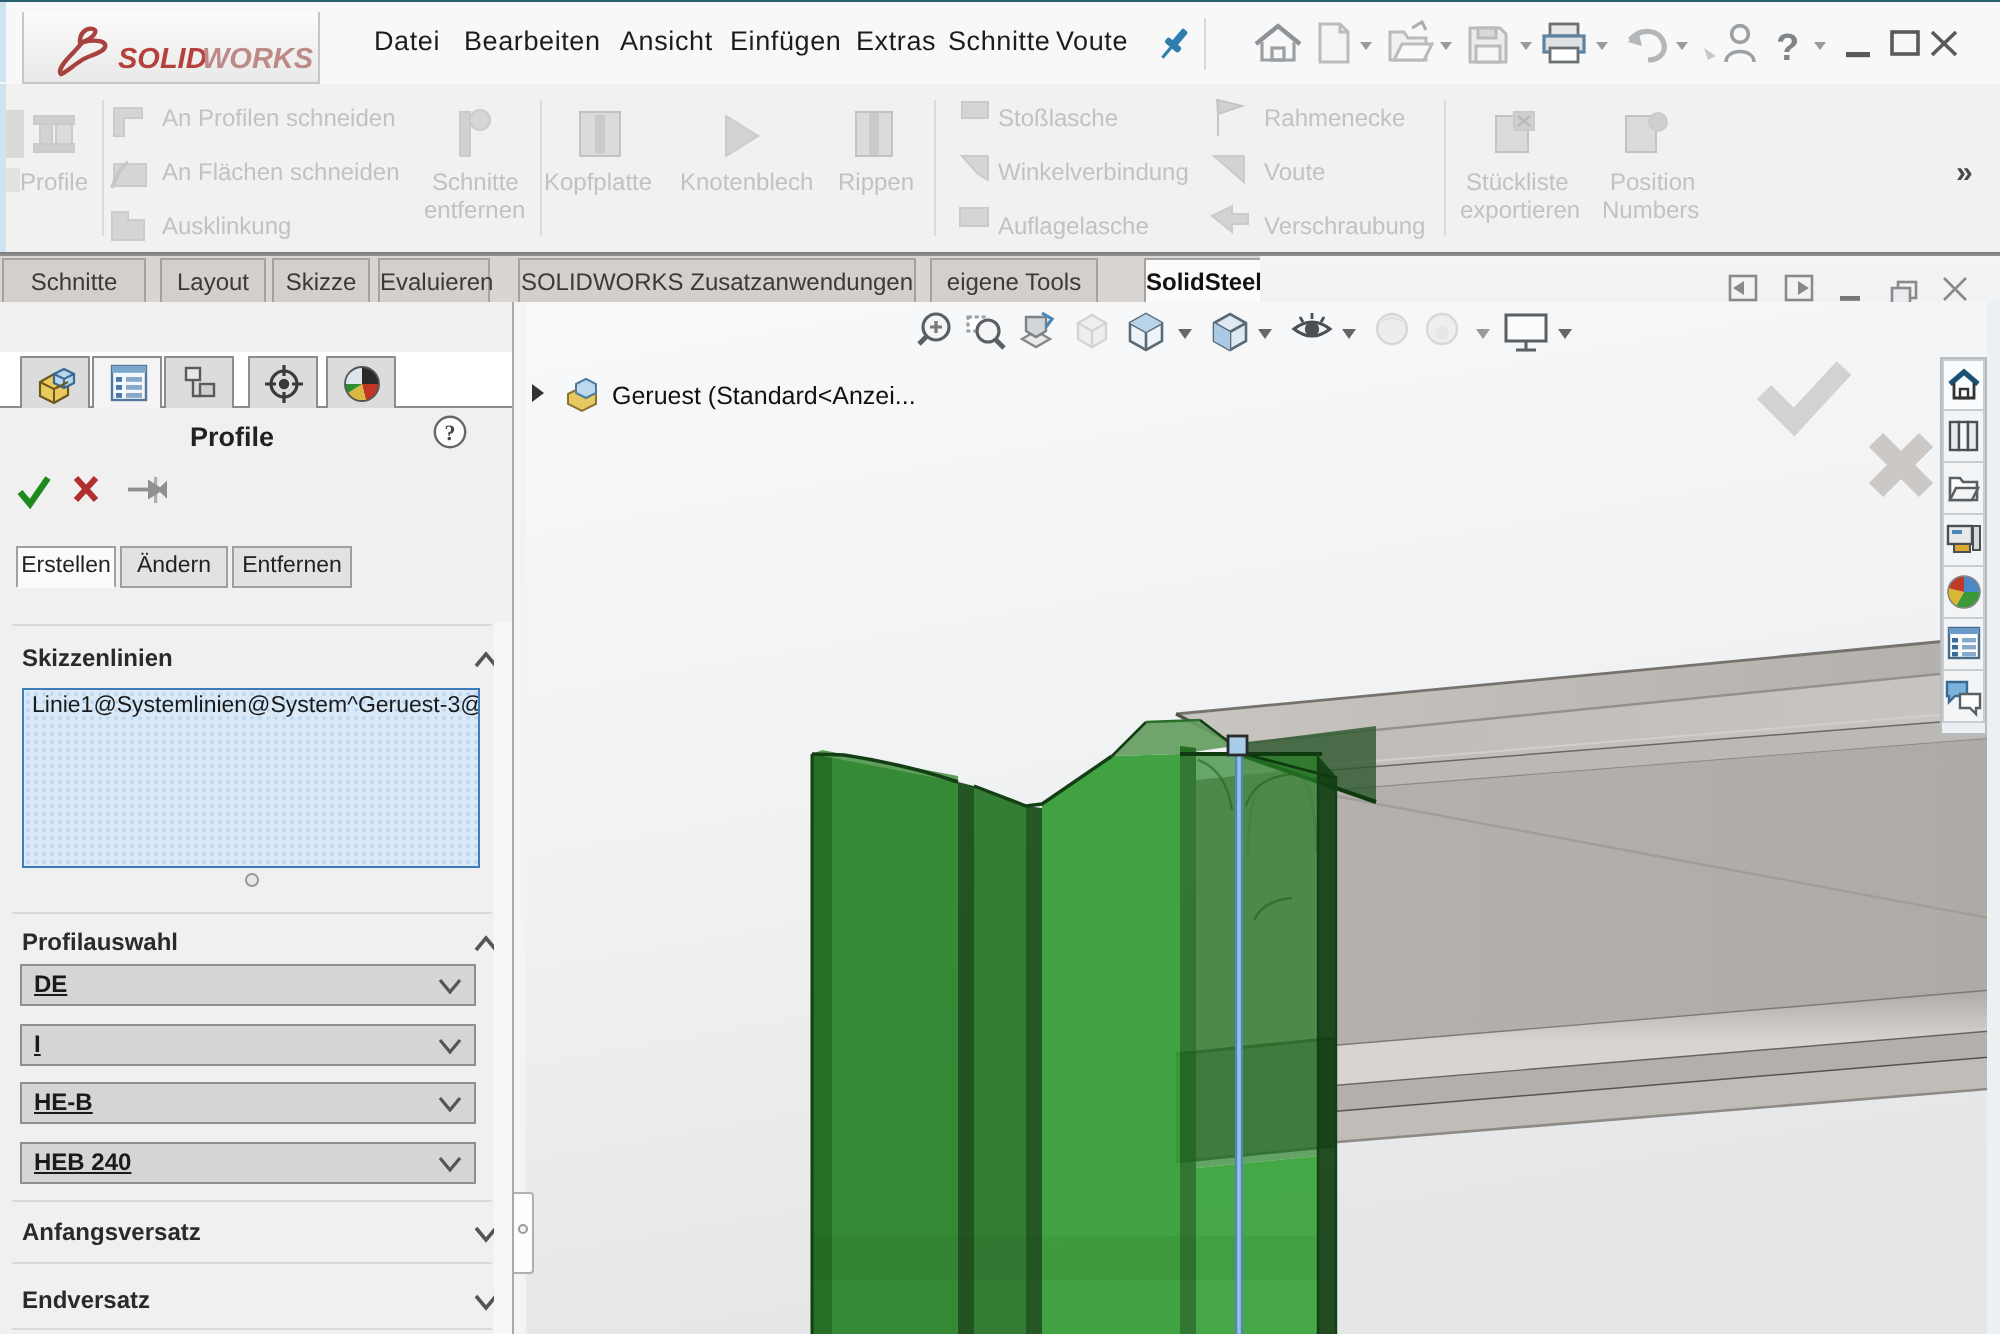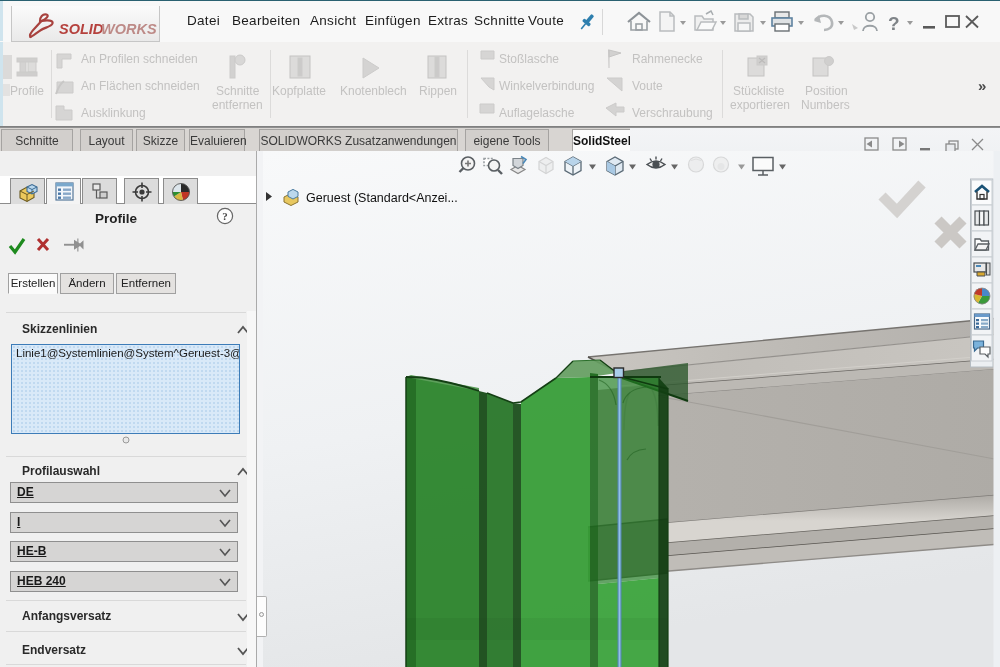--- a/index.html
+++ b/index.html
@@ -27,21 +27,21 @@
 
 
 #panel { position:absolute; left:0; top:151px; width:258px; height:516px; background:#f0f0f0; }
 #pm-tabs { position:absolute; left:0; top:25px; width:258px; height:28px; background:#ffffff; border-bottom:1px solid #8c8c8c; }
 .pmtab { position:absolute; top:2px; width:35px; height:26px; background:#dcdcdc; border:1px solid #8c8c8c; border-bottom:none; }
 .pmtab.sel { background:#f4f4f4; }
 #pm-title { position:absolute; left:0; top:60px; width:232px; text-align:center; font-size:13.5px; font-weight:bold; color:#222; }
 .subtab { position:absolute; top:0; height:21px; border:1px solid #a0a0a0; background:#e4e2e0; font-size:11.5px; color:#222; text-align:center; line-height:19px; }
 .subtab.sel { background:#fbfbfb; border-bottom:1px solid #fbfbfb; }
 .sect { position:absolute; left:0; width:258px; }
-.sect-h { font-size:12px; font-weight:bold; color:#2a2a2a; padding-left:11px;margin-left:11px; }
+.sect-h { font-size:12px; font-weight:bold; color:#2a2a2a; padding-left:11px; }
 .chev { position:absolute; right:9px; top:0; width:12px; height:12px; }
 .drop { position:absolute; left:10px; width:228px; height:21px; background:#d6d5d4; border:1px solid #8f8f8f; font-size:12px; font-weight:bold; color:#1a1a1a; line-height:19px; padding-left:6px;text-decoration:underline; }
 .hline { position:absolute; left:6px; width:240px; height:1px; background:#d9d9d9; }
 
 #splitter { position:absolute; left:256px; top:151px; width:7px; height:516px; background:#f2f3f5; border-left:1px solid #aaaaaa; }
 
 
 #viewport { position:absolute; left:263px; top:151px; width:737px; height:516px; overflow:hidden; }
 </style>
 </head>

